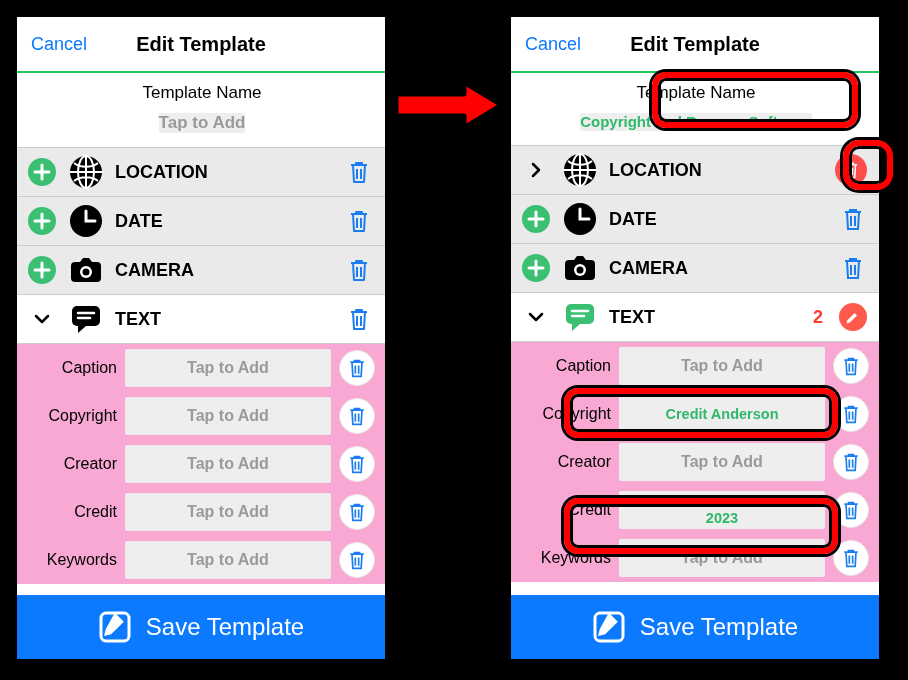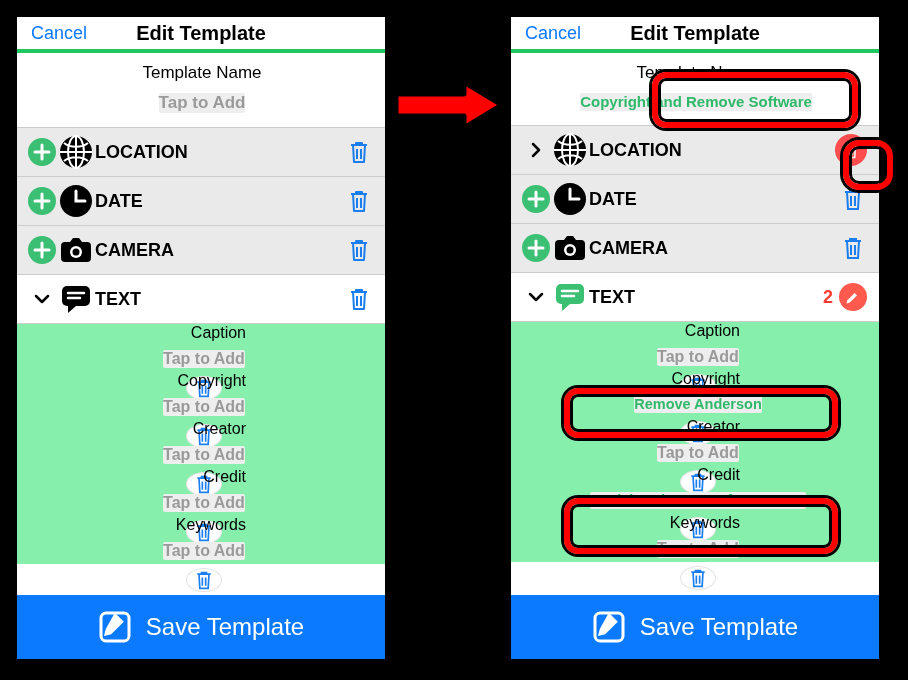--- a/index.html
+++ b/index.html
@@ -21,23 +21,23 @@
     overflow: hidden;
     display: flex;
     flex-direction: column;
   }
   .panel-left { left: 12px; top: 12px; }
   .panel-right { left: 506px; top: 12px; }
 
   .header {
     display: flex;
     align-items: center;
-    height: 36px;
+    height: 56px;
     background: #fff;
-    border-bottom: 4px solid #22c55e;
+    border-bottom: 2px solid #22c55e;
     position: relative;
   }
   .header .cancel {
     color: #0b7aff;
     font-size: 18px;
     padding-left: 14px;
     cursor: pointer;
   }
   .header .title {
     position: absolute;
@@ -83,21 +83,21 @@
   .list { flex: 1; overflow: hidden; }
 
   .cat-row {
     display: flex;
     align-items: center;
     height: 50px;
     background: #eaeaea;
     border-top: 1px solid #ccc;
     border-bottom: 1px solid #ccc;
     padding: 0 12px 0 10px;
-    gap: 0;
+    gap: 10px;
   }
   .cat-row + .cat-row { margin-top: -1px; }
 
   .add-btn, .chevron {
     width: 30px; height: 30px;
     display: inline-flex;
     align-items: center; justify-content: center;
   }
   .add-btn svg circle { fill: #3bbf73; }
   .add-btn svg path { stroke: #fff; }
@@ -133,22 +133,21 @@
   }
 
   .chevron svg { width: 20px; height: 20px; }
 
   .sub-row {
     display: flex;
     align-items: center;
     height: 48px;
     padding: 0 10px 0 16px;
     gap: 8px;
-    background: #86efac;
-    flex-direction: column;
+    background: #f9a8d4;
   }
   .sub-label {
     width: 84px;
     text-align: right;
     font-size: 16px;
     color: #000;
   }
   .sub-box {
     flex: 1;
     background: #eeeeee;
@@ -505,21 +504,21 @@
       <div class="sub-box">Tap to Add</div>
       <span class="sub-trash trash-blue">
           <svg viewBox="0 0 24 26">
             <path d="M4 6h16M9 6V4h6v2M6 6l1 17h10l1-17" stroke-width="2" fill="none"></path>
             <path d="M10 10v10M14 10v10" stroke-width="2"></path>
           </svg>
         </span>
     </div>
     <div class="sub-row">
       <span class="sub-label">Copyright</span>
-      <div class="sub-box sub-filled">Remove Anderson</div>
+      <div class="sub-box sub-filled">Credit Anderson</div>
       <span class="sub-trash trash-blue">
           <svg viewBox="0 0 24 26">
             <path d="M4 6h16M9 6V4h6v2M6 6l1 17h10l1-17" stroke-width="2" fill="none"></path>
             <path d="M10 10v10M14 10v10" stroke-width="2"></path>
           </svg>
         </span>
     </div>
     <div class="sub-row">
       <span class="sub-label">Creator</span>
       <div class="sub-box">Tap to Add</div>

